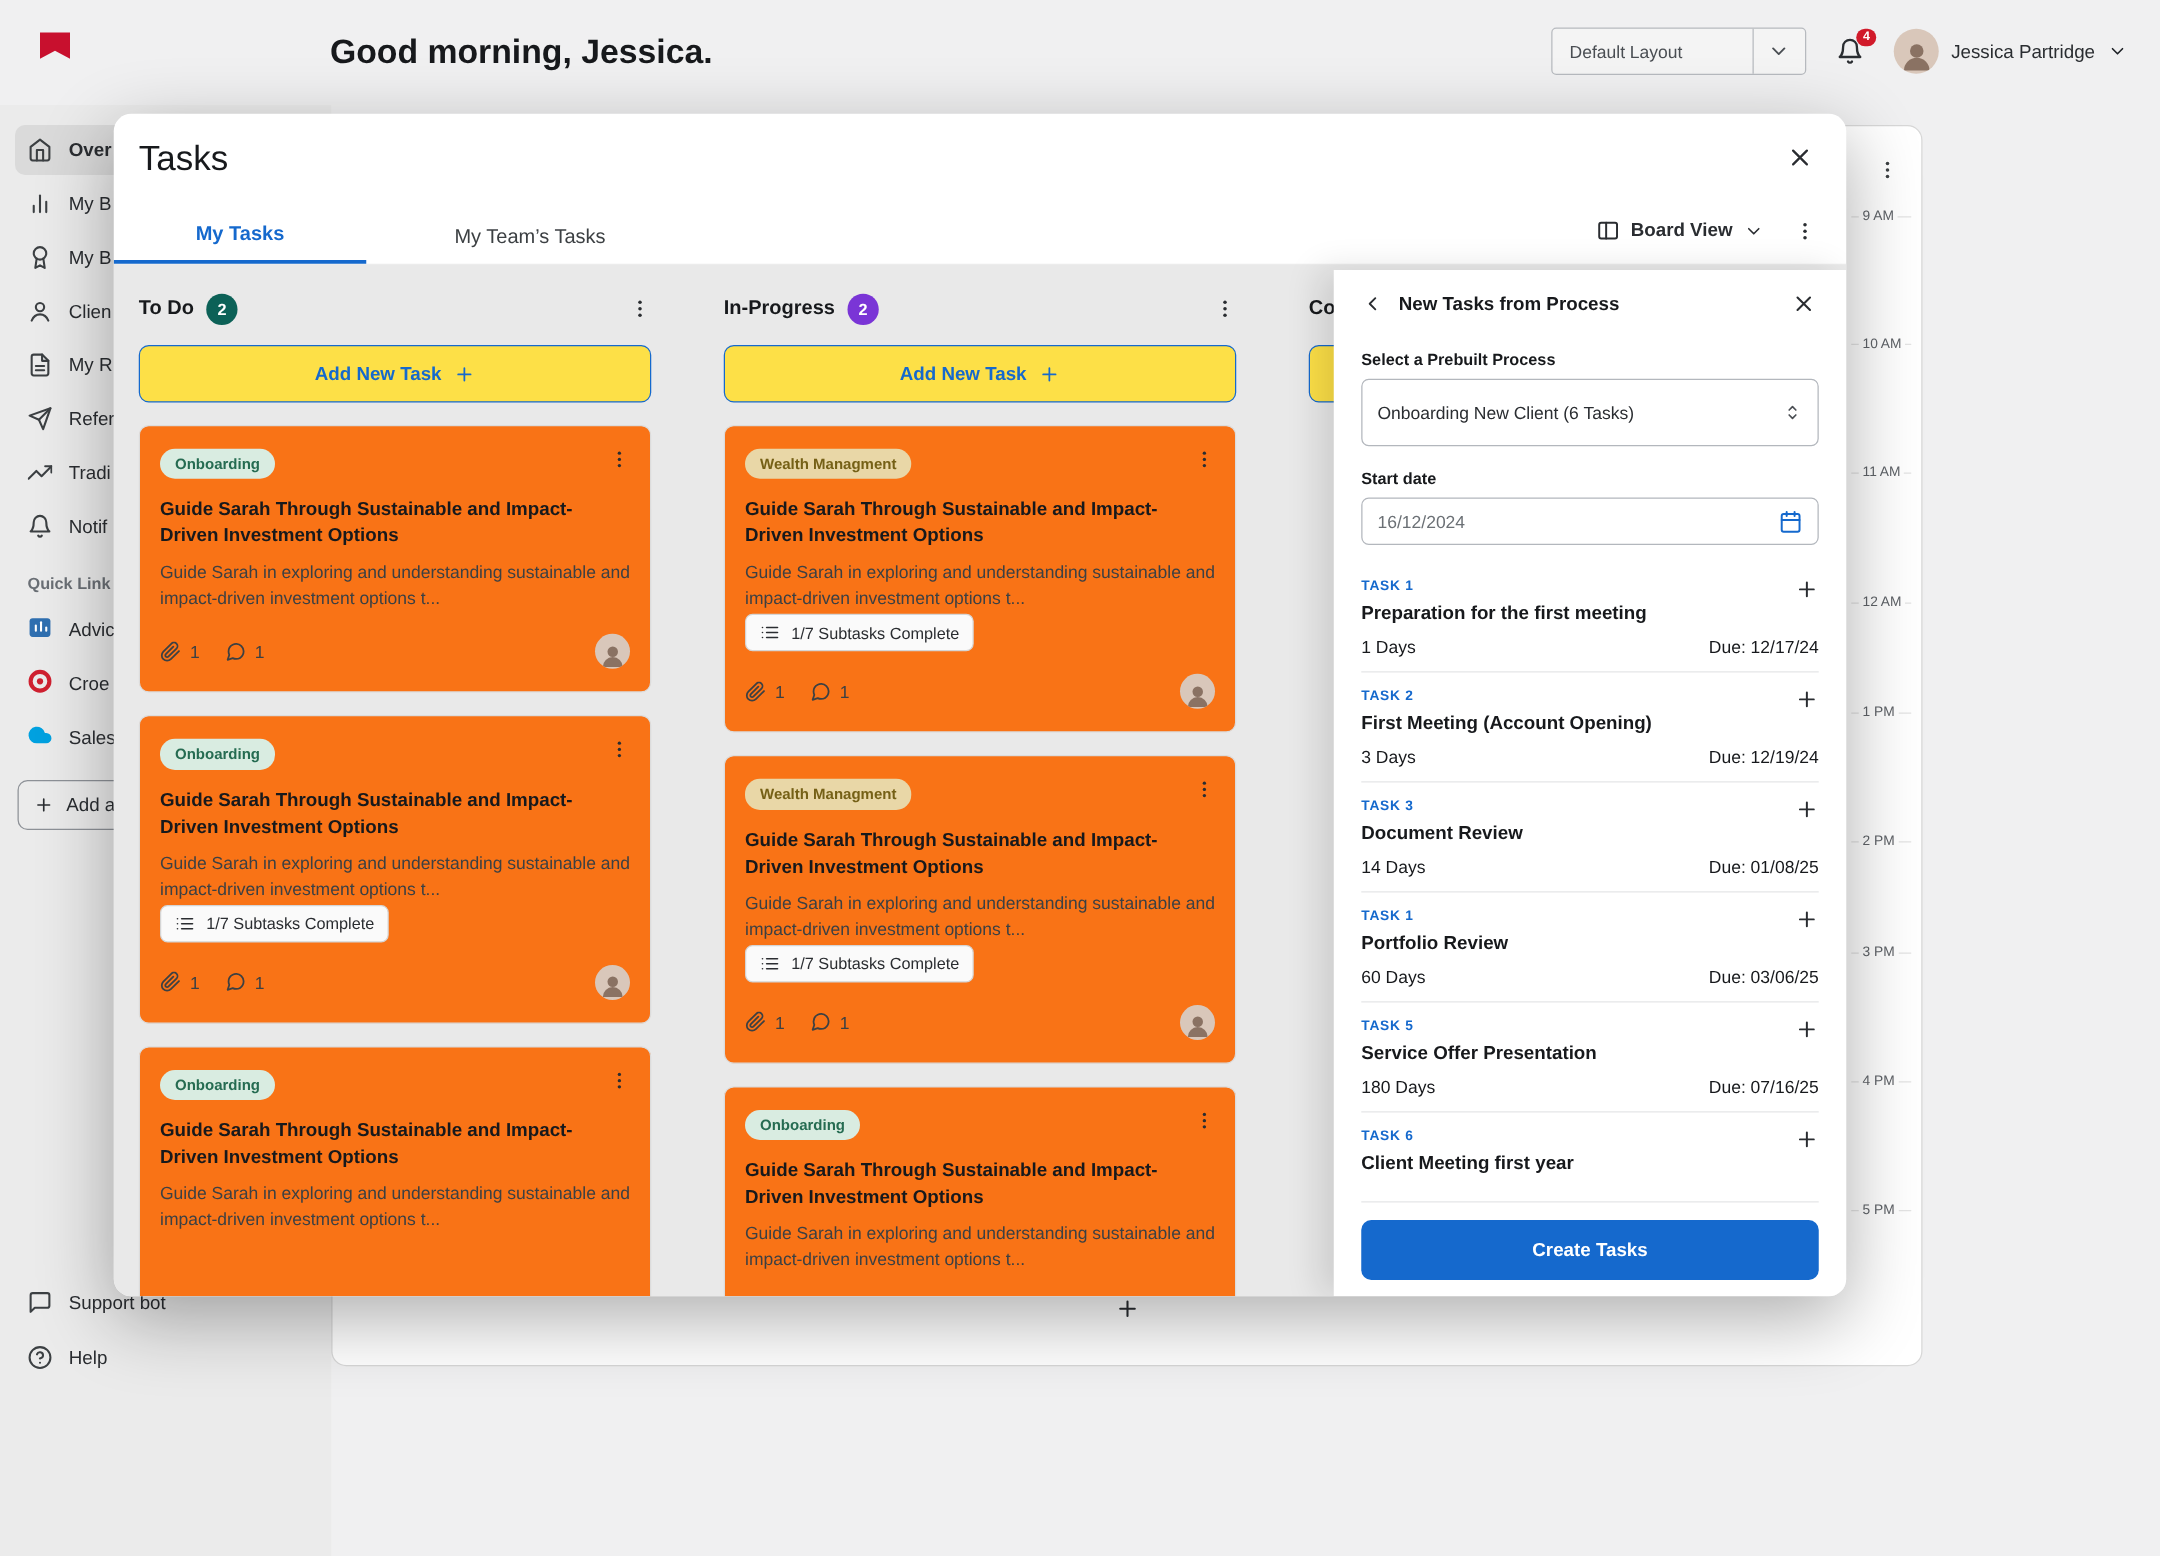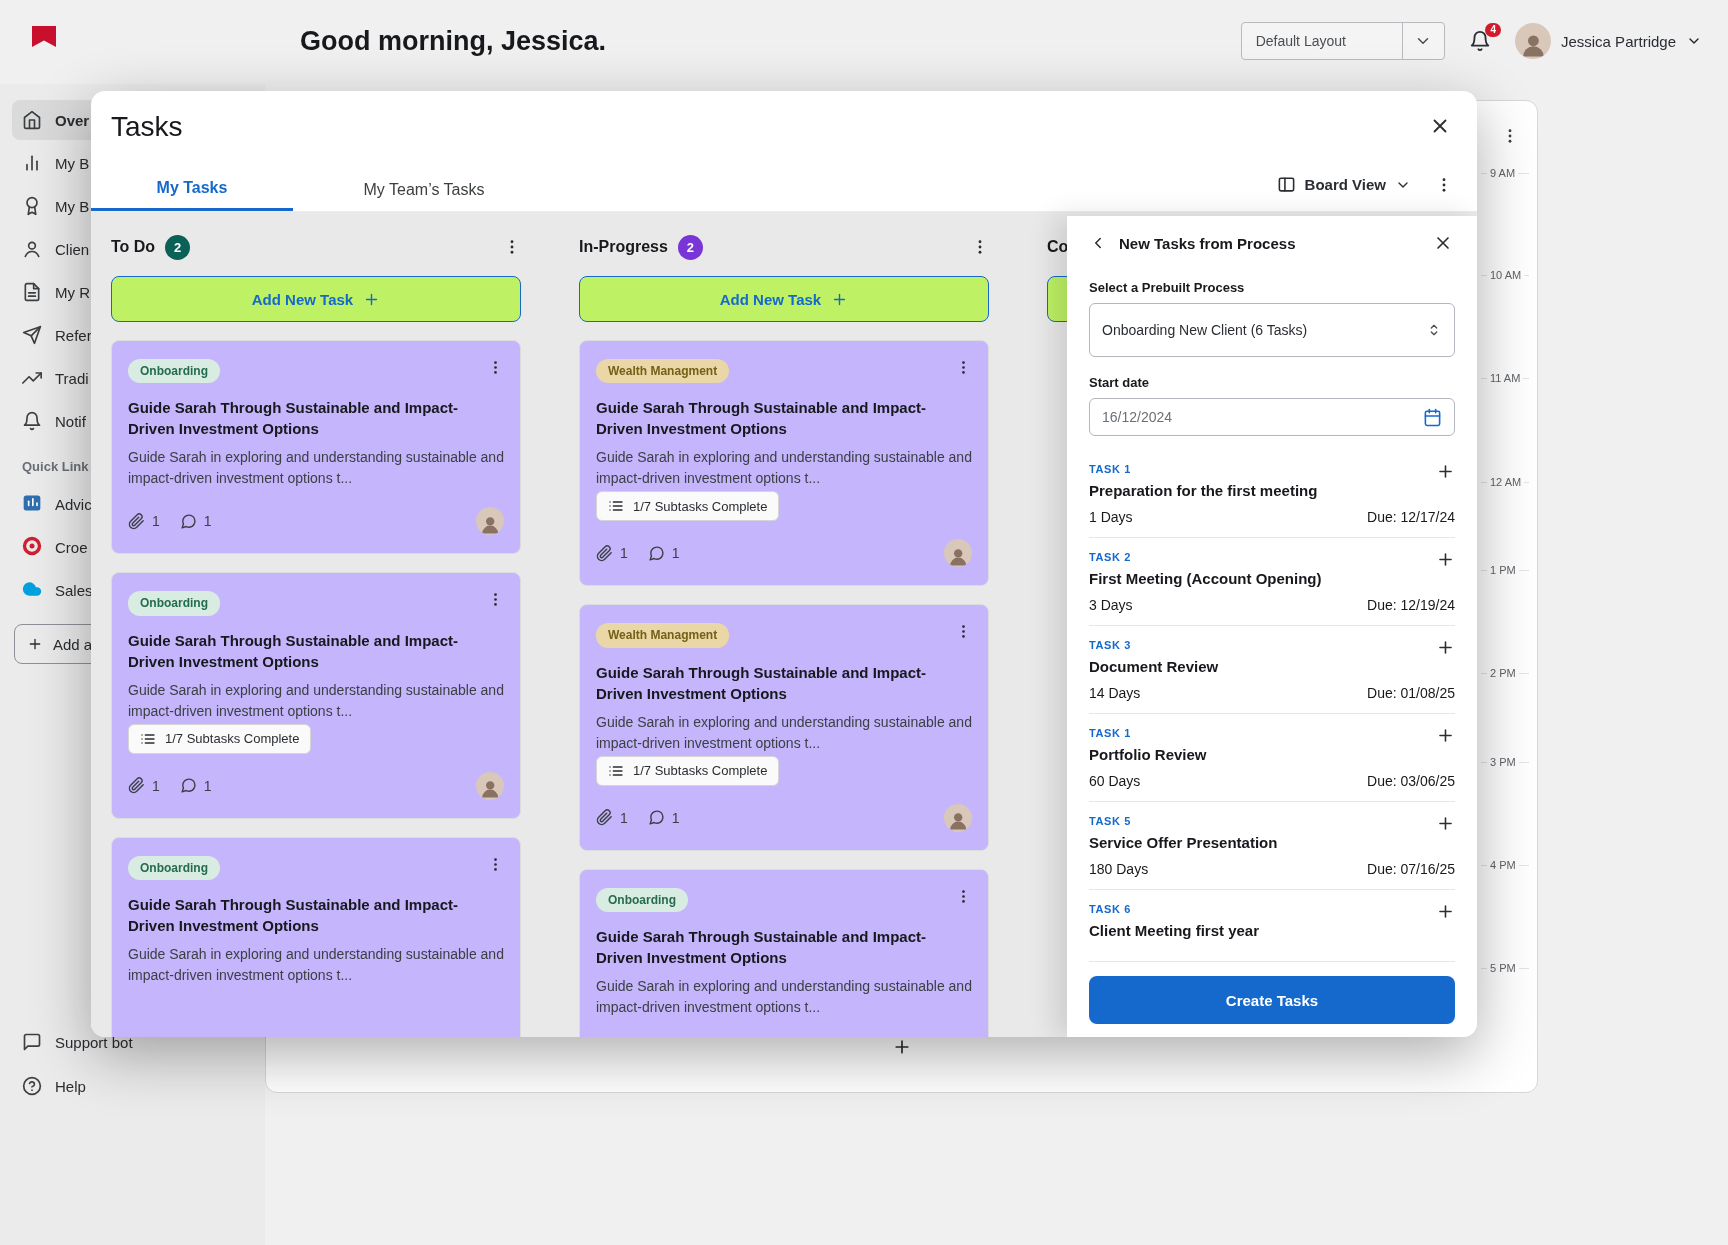--- a/index.html
+++ b/index.html
@@ -10,21 +10,21 @@
     color:#1f2328;
     overflow:hidden;
     position:relative;
   }
   svg.ic { width:20px; height:20px; stroke:currentColor; stroke-width:2; fill:none; stroke-linecap:round; stroke-linejoin:round; display:block; }
   svg.ic-fill { width:20px; height:20px; fill:currentColor; stroke:none; display:block; }
 
   
   .app-header { position:absolute; left:0; top:0; right:0; height:84px; }
   .logo { position:absolute; left:30px; top:25px; }
-  .greeting { position:absolute; left:264px; top:26px; font-size:27px; font-weight:bold; color:#17191c;margin-left:36px; }
+  .greeting { position:absolute; left:264px; top:26px; font-size:27px; font-weight:bold; color:#17191c; }
   .header-right { position:absolute; right:26px; top:22px; display:flex; align-items:center; gap:24px; }
   .layout-select { display:flex; align-items:center; height:38px; border:1px solid #b7babf; border-radius:4px; background:#f4f4f4; color:#4a4e53; font-size:14px; cursor:pointer; }
   .layout-select .lbl { padding:0 56px 0 14px; }
   .layout-select .chev { width:42px; height:100%; border-left:1px solid #b7babf; display:flex; align-items:center; justify-content:center; color:#4a4e53; }
   .bell-wrap { position:relative; color:#2a2d31; cursor:pointer; }
   .badge-red { position:absolute; top:-7px; right:-10px; background:#d11a2a; color:#fff; font-size:10px; font-weight:bold; border-radius:9px; padding:2px 5px; line-height:1; }
   .user-wrap { display:flex; align-items:center; gap:10px; cursor:pointer; }
   .avatar { width:36px; height:36px; border-radius:50%; background:#d9c7ba; overflow:hidden; display:flex; align-items:flex-end; justify-content:center; }
   .avatar svg { width:80%; height:80%; fill:#8a7263; stroke:none; }
   .user-name { font-size:15px; color:#2a2d31; }
@@ -62,22 +62,22 @@
 
   
   .board { position:absolute; left:0; top:121px; right:0; bottom:0; background:#e9e9e9; padding:22px 20px 0; display:flex; gap:58px; overflow:hidden; }
   .col { flex:0 0 410px; width:410px; }
   .col-head { display:flex; align-items:center; gap:10px; height:26px; margin-bottom:16px; }
   .col-name { font-size:16px; font-weight:bold; color:#17191c; }
   .count-badge { width:25px; height:25px; border-radius:50%; color:#fff; font-size:13px; font-weight:bold; display:flex; align-items:center; justify-content:center; }
   .count-badge.todo { background:#0c6157; }
   .count-badge.progress { background:#7a35d6; }
   .col-kebab { margin-left:auto; }
-  .add-task { width:100%; height:46px; background:#bef264; border:1.5px solid #1569cd; border-radius:8px; color:#1569cd; font-size:15px; font-weight:bold; font-family:inherit; display:flex; align-items:center; justify-content:center; gap:10px; cursor:pointer; }
-  .card { background:#c4b5fd; border:1px solid #dcdcdc; border-radius:8px; padding:18px 16px; margin-top:18px; }
+  .add-task { width:100%; height:46px; background:#fde047; border:1.5px solid #1569cd; border-radius:8px; color:#1569cd; font-size:15px; font-weight:bold; font-family:inherit; display:flex; align-items:center; justify-content:center; gap:10px; cursor:pointer; }
+  .card { background:#f97316; border:1px solid #dcdcdc; border-radius:8px; padding:18px 16px; margin-top:18px; }
   .card.tall { min-height:300px; }
   .card-top { display:flex; align-items:flex-start; }
   .tag { font-size:12px; font-weight:bold; border-radius:12px; padding:5px 12px; line-height:1.2; }
   .tag.onboarding { background:#d9ece1; color:#256b51; }
   .tag.wealth { background:#e9d7a7; color:#756016; }
   .card-kebab { margin-left:auto; background:none; border:none; color:#2a2d31; cursor:pointer; padding:0; }
   .card-title { margin-top:14px; font-size:15px; font-weight:bold; line-height:21px; color:#17191c; }
   .card-desc { margin-top:8px; font-size:14px; line-height:21px; color:#3c4043; max-height:42px; overflow:hidden; }
   .subtask-chip { display:inline-flex; align-items:center; gap:9px; margin-top:2px; background:#fafafa; border:1px solid #d5d5d5; border-radius:6px; padding:6px 11px; font-size:13px; color:#2a2d31; cursor:pointer; }
   .subtask-chip .icon { color:#2a2d31; }

